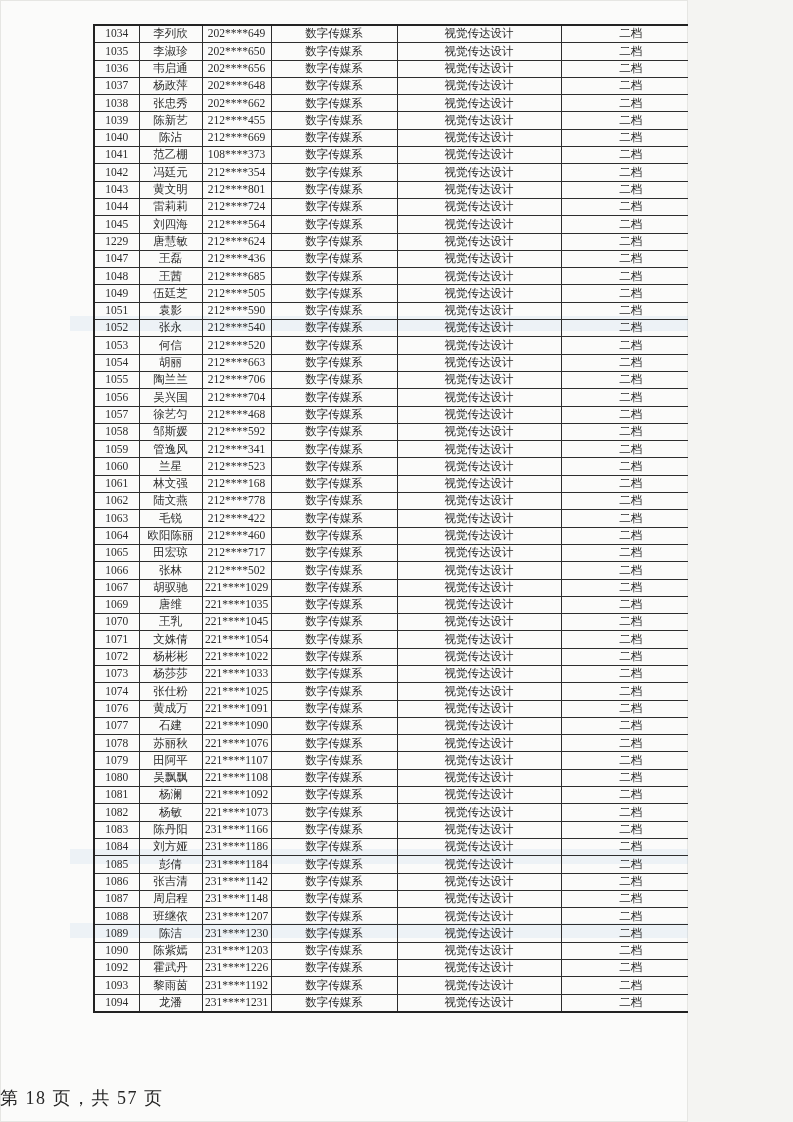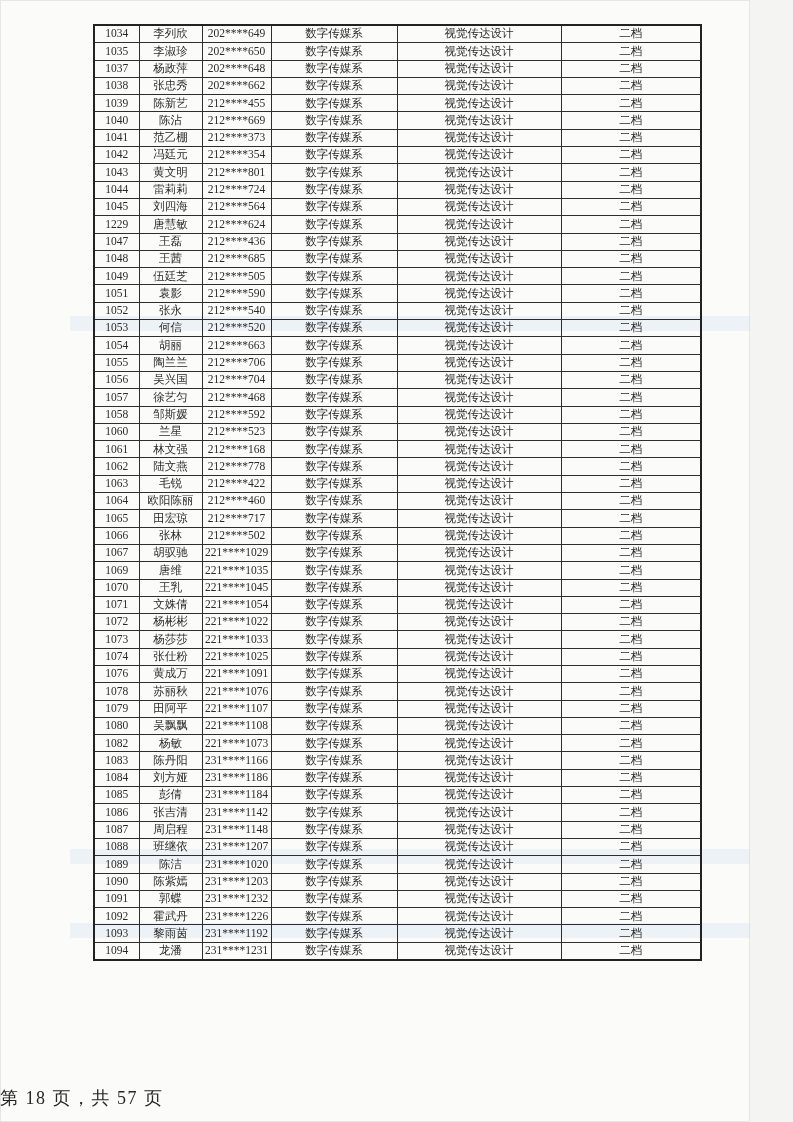--- a/index.html
+++ b/index.html
@@ -2,21 +2,21 @@
 <html><head>
 <meta charset="utf-8">
 <style>
   html, body {
     margin: 0;
     padding: 0;
     background: #f4f4f2;
   }
   .page {
     position: relative;
-    width: 750px;
+    width: 688px;
     height: 1122px;
     background: #fbfbfa;
     overflow: hidden;
     font-family: "Liberation Serif", "DejaVu Serif", serif;
     color: #2b2b2b;
     box-shadow: inset 0 0 0 1px #e6e6e3;
   }
   
   .streak {
     position: absolute;
@@ -91,20 +91,28 @@
         </tr>
         <tr>
           <td>1035</td>
           <td>李淑珍</td>
           <td>202****650</td>
           <td>数字传媒系</td>
           <td>视觉传达设计</td>
           <td>二档</td>
         </tr>
         <tr>
+          <td>1036</td>
+          <td>韦启通</td>
+          <td>202****656</td>
+          <td>数字传媒系</td>
+          <td>视觉传达设计</td>
+          <td>二档</td>
+        </tr>
+        <tr>
           <td>1037</td>
           <td>杨政萍</td>
           <td>202****648</td>
           <td>数字传媒系</td>
           <td>视觉传达设计</td>
           <td>二档</td>
         </tr>
         <tr>
           <td>1038</td>
           <td>张忠秀</td>
@@ -125,21 +133,21 @@
           <td>1040</td>
           <td>陈沾</td>
           <td>212****669</td>
           <td>数字传媒系</td>
           <td>视觉传达设计</td>
           <td>二档</td>
         </tr>
         <tr>
           <td>1041</td>
           <td>范乙棚</td>
-          <td>212****373</td>
+          <td>108****373</td>
           <td>数字传媒系</td>
           <td>视觉传达设计</td>
           <td>二档</td>
         </tr>
         <tr>
           <td>1042</td>
           <td>冯廷元</td>
           <td>212****354</td>
           <td>数字传媒系</td>
           <td>视觉传达设计</td>
@@ -259,20 +267,28 @@
         </tr>
         <tr>
           <td>1058</td>
           <td>邹斯媛</td>
           <td>212****592</td>
           <td>数字传媒系</td>
           <td>视觉传达设计</td>
           <td>二档</td>
         </tr>
         <tr>
+          <td>1059</td>
+          <td>管逸风</td>
+          <td>212****341</td>
+          <td>数字传媒系</td>
+          <td>视觉传达设计</td>
+          <td>二档</td>
+        </tr>
+        <tr>
           <td>1060</td>
           <td>兰星</td>
           <td>212****523</td>
           <td>数字传媒系</td>
           <td>视觉传达设计</td>
           <td>二档</td>
         </tr>
         <tr>
           <td>1061</td>
           <td>林文强</td>
@@ -379,20 +395,28 @@
         </tr>
         <tr>
           <td>1076</td>
           <td>黄成万</td>
           <td>221****1091</td>
           <td>数字传媒系</td>
           <td>视觉传达设计</td>
           <td>二档</td>
         </tr>
         <tr>
+          <td>1077</td>
+          <td>石建</td>
+          <td>221****1090</td>
+          <td>数字传媒系</td>
+          <td>视觉传达设计</td>
+          <td>二档</td>
+        </tr>
+        <tr>
           <td>1078</td>
           <td>苏丽秋</td>
           <td>221****1076</td>
           <td>数字传媒系</td>
           <td>视觉传达设计</td>
           <td>二档</td>
         </tr>
         <tr>
           <td>1079</td>
           <td>田阿平</td>
@@ -403,20 +427,28 @@
         </tr>
         <tr>
           <td>1080</td>
           <td>吴飘飘</td>
           <td>221****1108</td>
           <td>数字传媒系</td>
           <td>视觉传达设计</td>
           <td>二档</td>
         </tr>
         <tr>
+          <td>1081</td>
+          <td>杨澜</td>
+          <td>221****1092</td>
+          <td>数字传媒系</td>
+          <td>视觉传达设计</td>
+          <td>二档</td>
+        </tr>
+        <tr>
           <td>1082</td>
           <td>杨敏</td>
           <td>221****1073</td>
           <td>数字传媒系</td>
           <td>视觉传达设计</td>
           <td>二档</td>
         </tr>
         <tr>
           <td>1083</td>
           <td>陈丹阳</td>
@@ -461,42 +493,34 @@
           <td>1088</td>
           <td>班继依</td>
           <td>231****1207</td>
           <td>数字传媒系</td>
           <td>视觉传达设计</td>
           <td>二档</td>
         </tr>
         <tr>
           <td>1089</td>
           <td>陈洁</td>
-          <td>231****1020</td>
+          <td>231****1230</td>
           <td>数字传媒系</td>
           <td>视觉传达设计</td>
           <td>二档</td>
         </tr>
         <tr>
           <td>1090</td>
           <td>陈紫嫣</td>
           <td>231****1203</td>
           <td>数字传媒系</td>
           <td>视觉传达设计</td>
           <td>二档</td>
         </tr>
         <tr>
-          <td>1091</td>
-          <td>郭蝶</td>
-          <td>231****1232</td>
-          <td>数字传媒系</td>
-          <td>视觉传达设计</td>
-          <td>二档</td>
-        </tr>
-        <tr>
           <td>1092</td>
           <td>霍武丹</td>
           <td>231****1226</td>
           <td>数字传媒系</td>
           <td>视觉传达设计</td>
           <td>二档</td>
         </tr>
         <tr>
           <td>1093</td>
           <td>黎雨茵</td>

